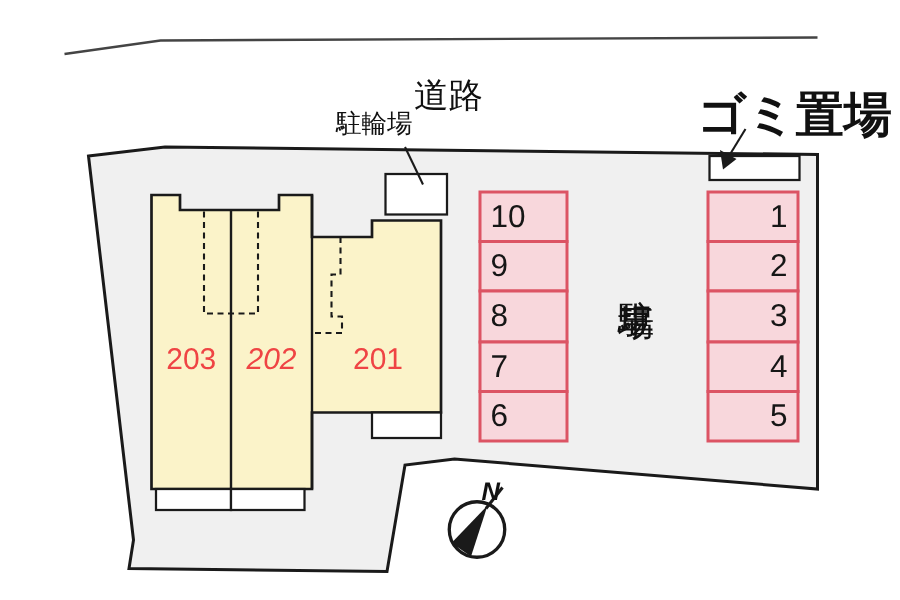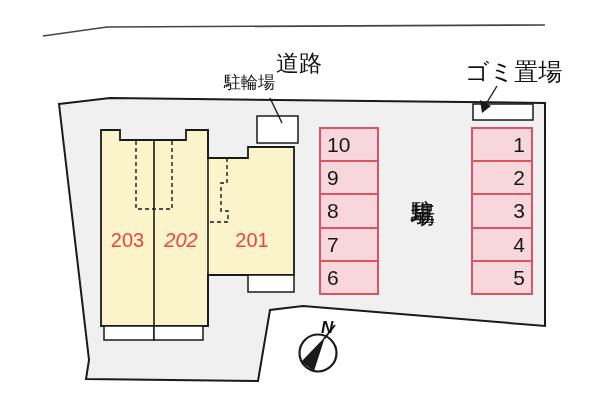--- a/index.html
+++ b/index.html
@@ -12,21 +12,21 @@
   }
   #plan-svg{position:absolute;left:0;top:0;}
   .label{
     position:absolute;
     color:#111;
     white-space:nowrap;
     line-height:1.0;
   }
   .lbl-road{left:276px;top:52px;font-size:23px;}
   .lbl-bike{left:224px;top:74px;font-size:17px;}
-  .lbl-garbage{left:465px;top:60px;font-size:24px;font-weight:normal;}
+  .lbl-garbage{left:465px;top:60px;font-size:32px;font-weight:bold;}
   .lbl-parking{
     left:411px;top:180px;
     font-size:24px;
     writing-mode:vertical-rl;
     text-orientation:upright;
     letter-spacing:2px;
   }
   .lbl-north{left:321px;top:319px;font-size:17px;font-weight:bold;font-style:italic;}
   .unit-label{
     position:absolute;

